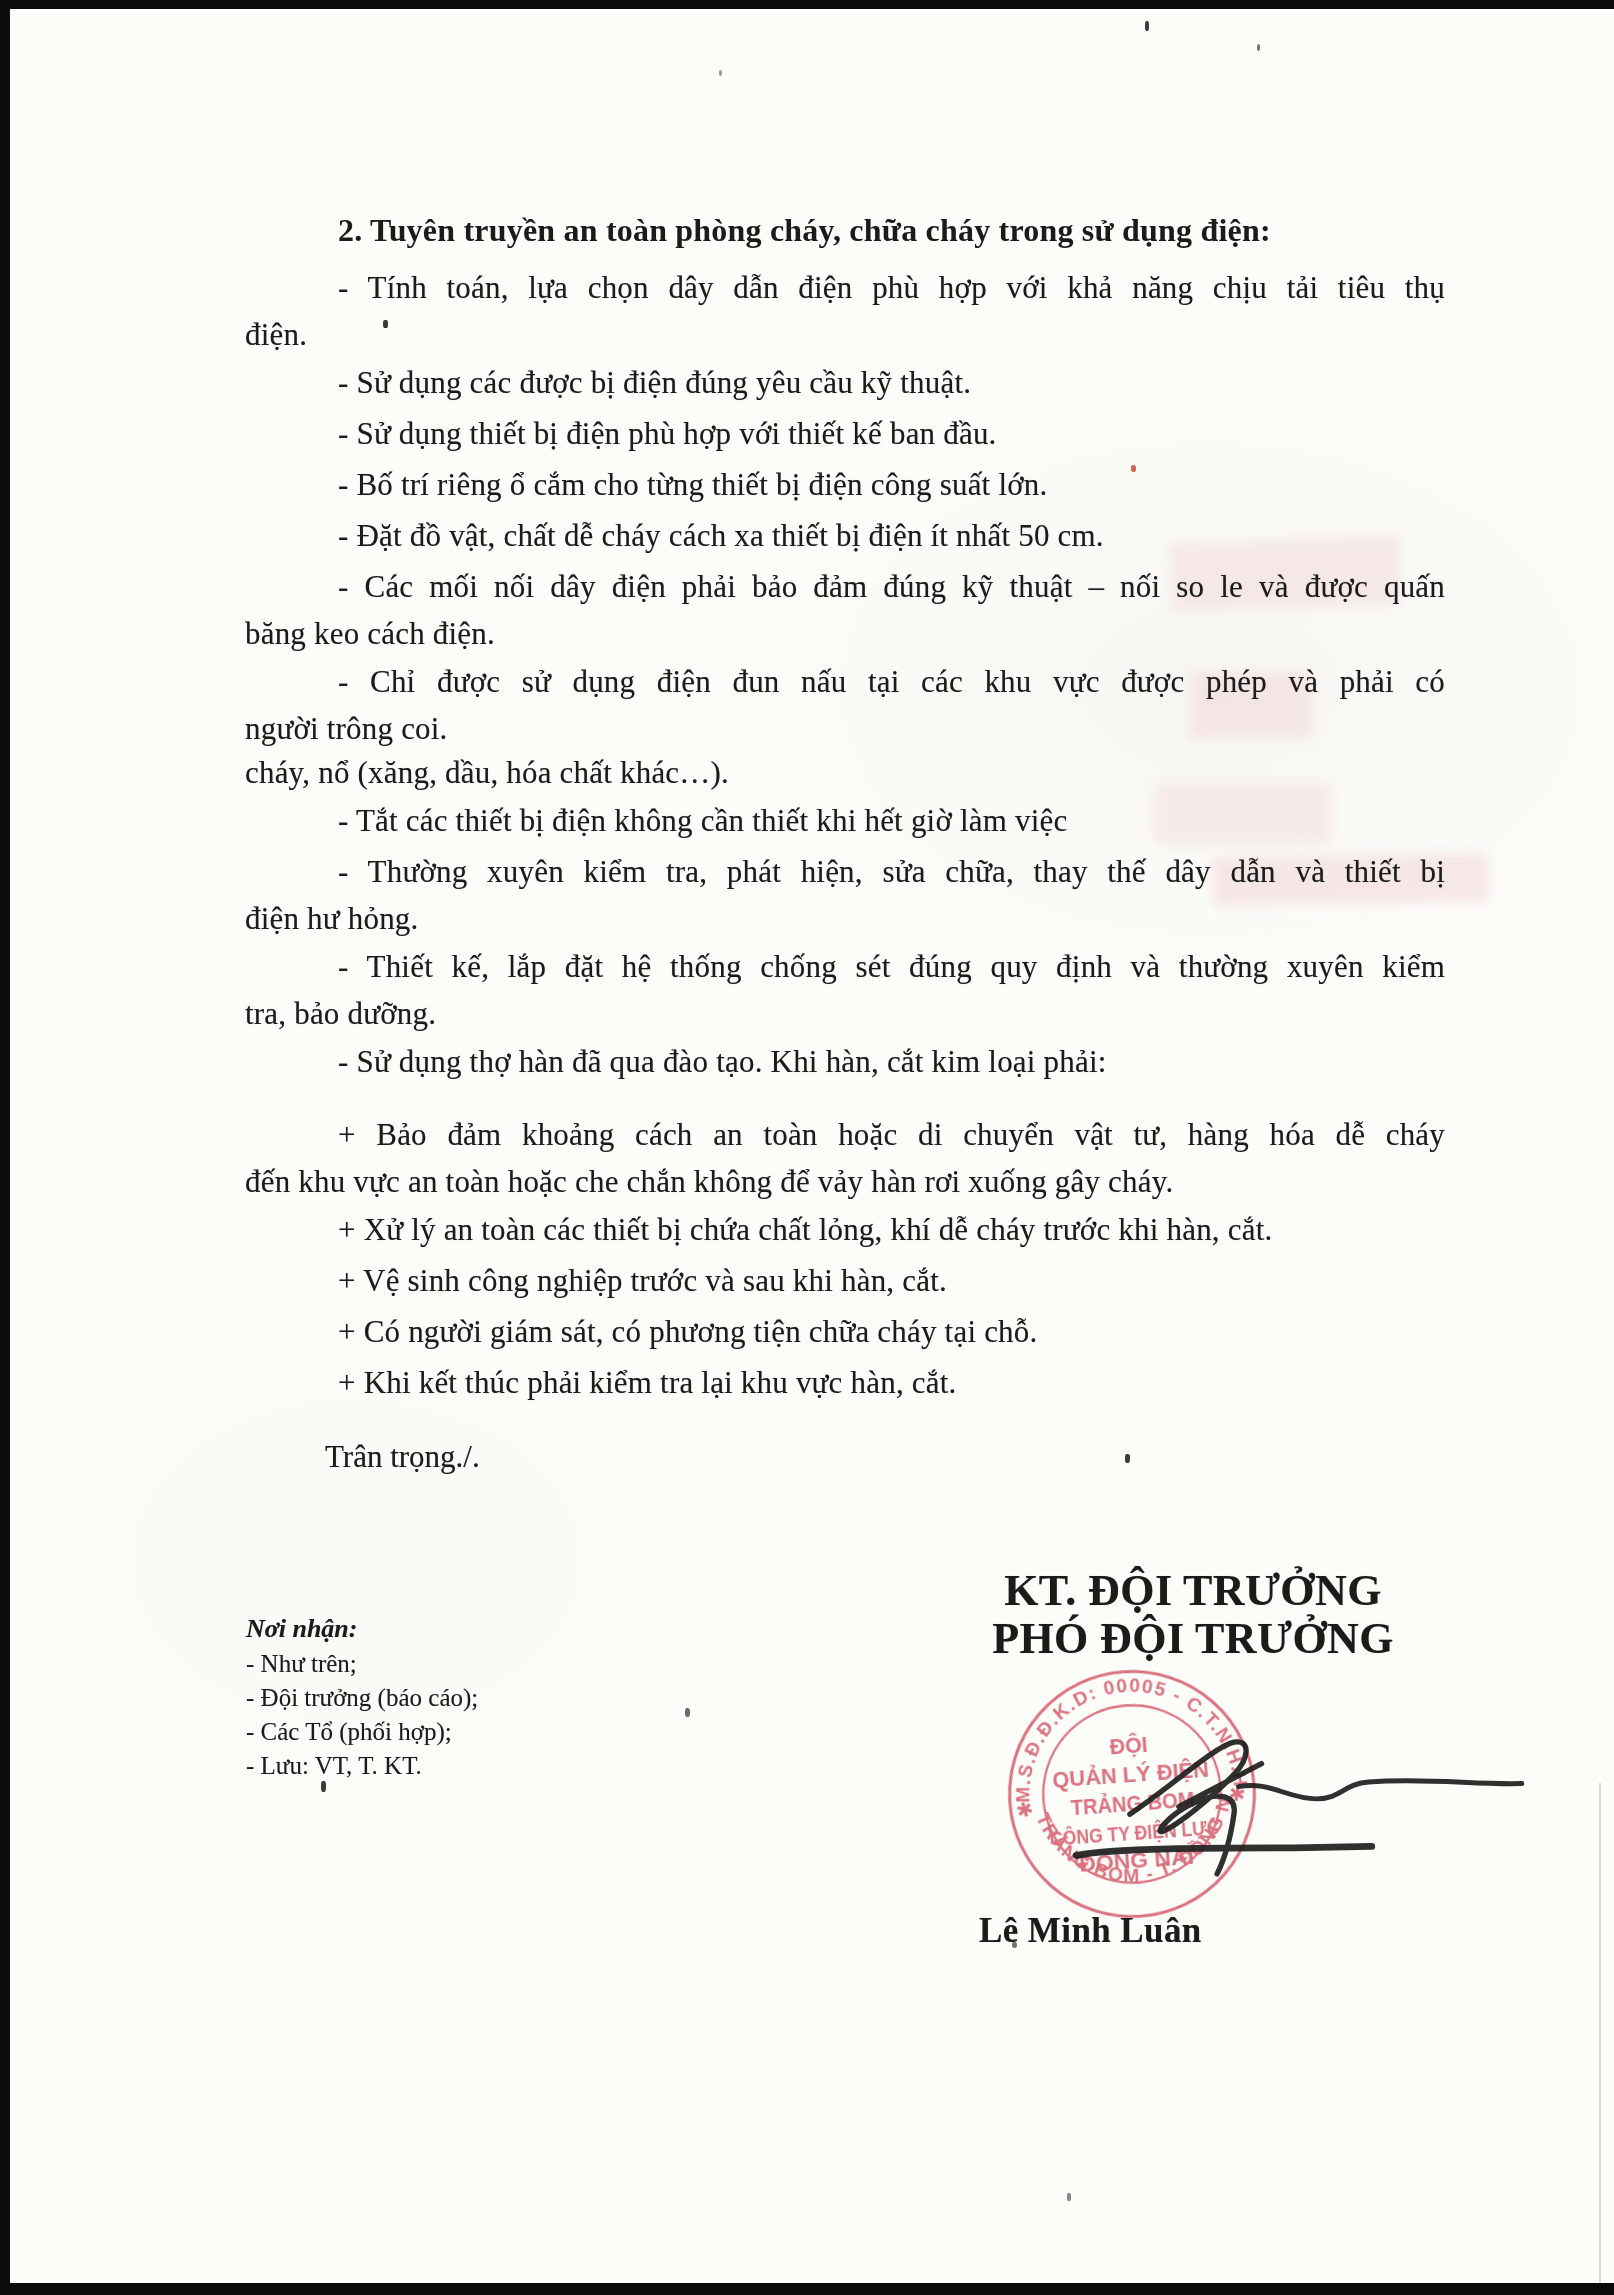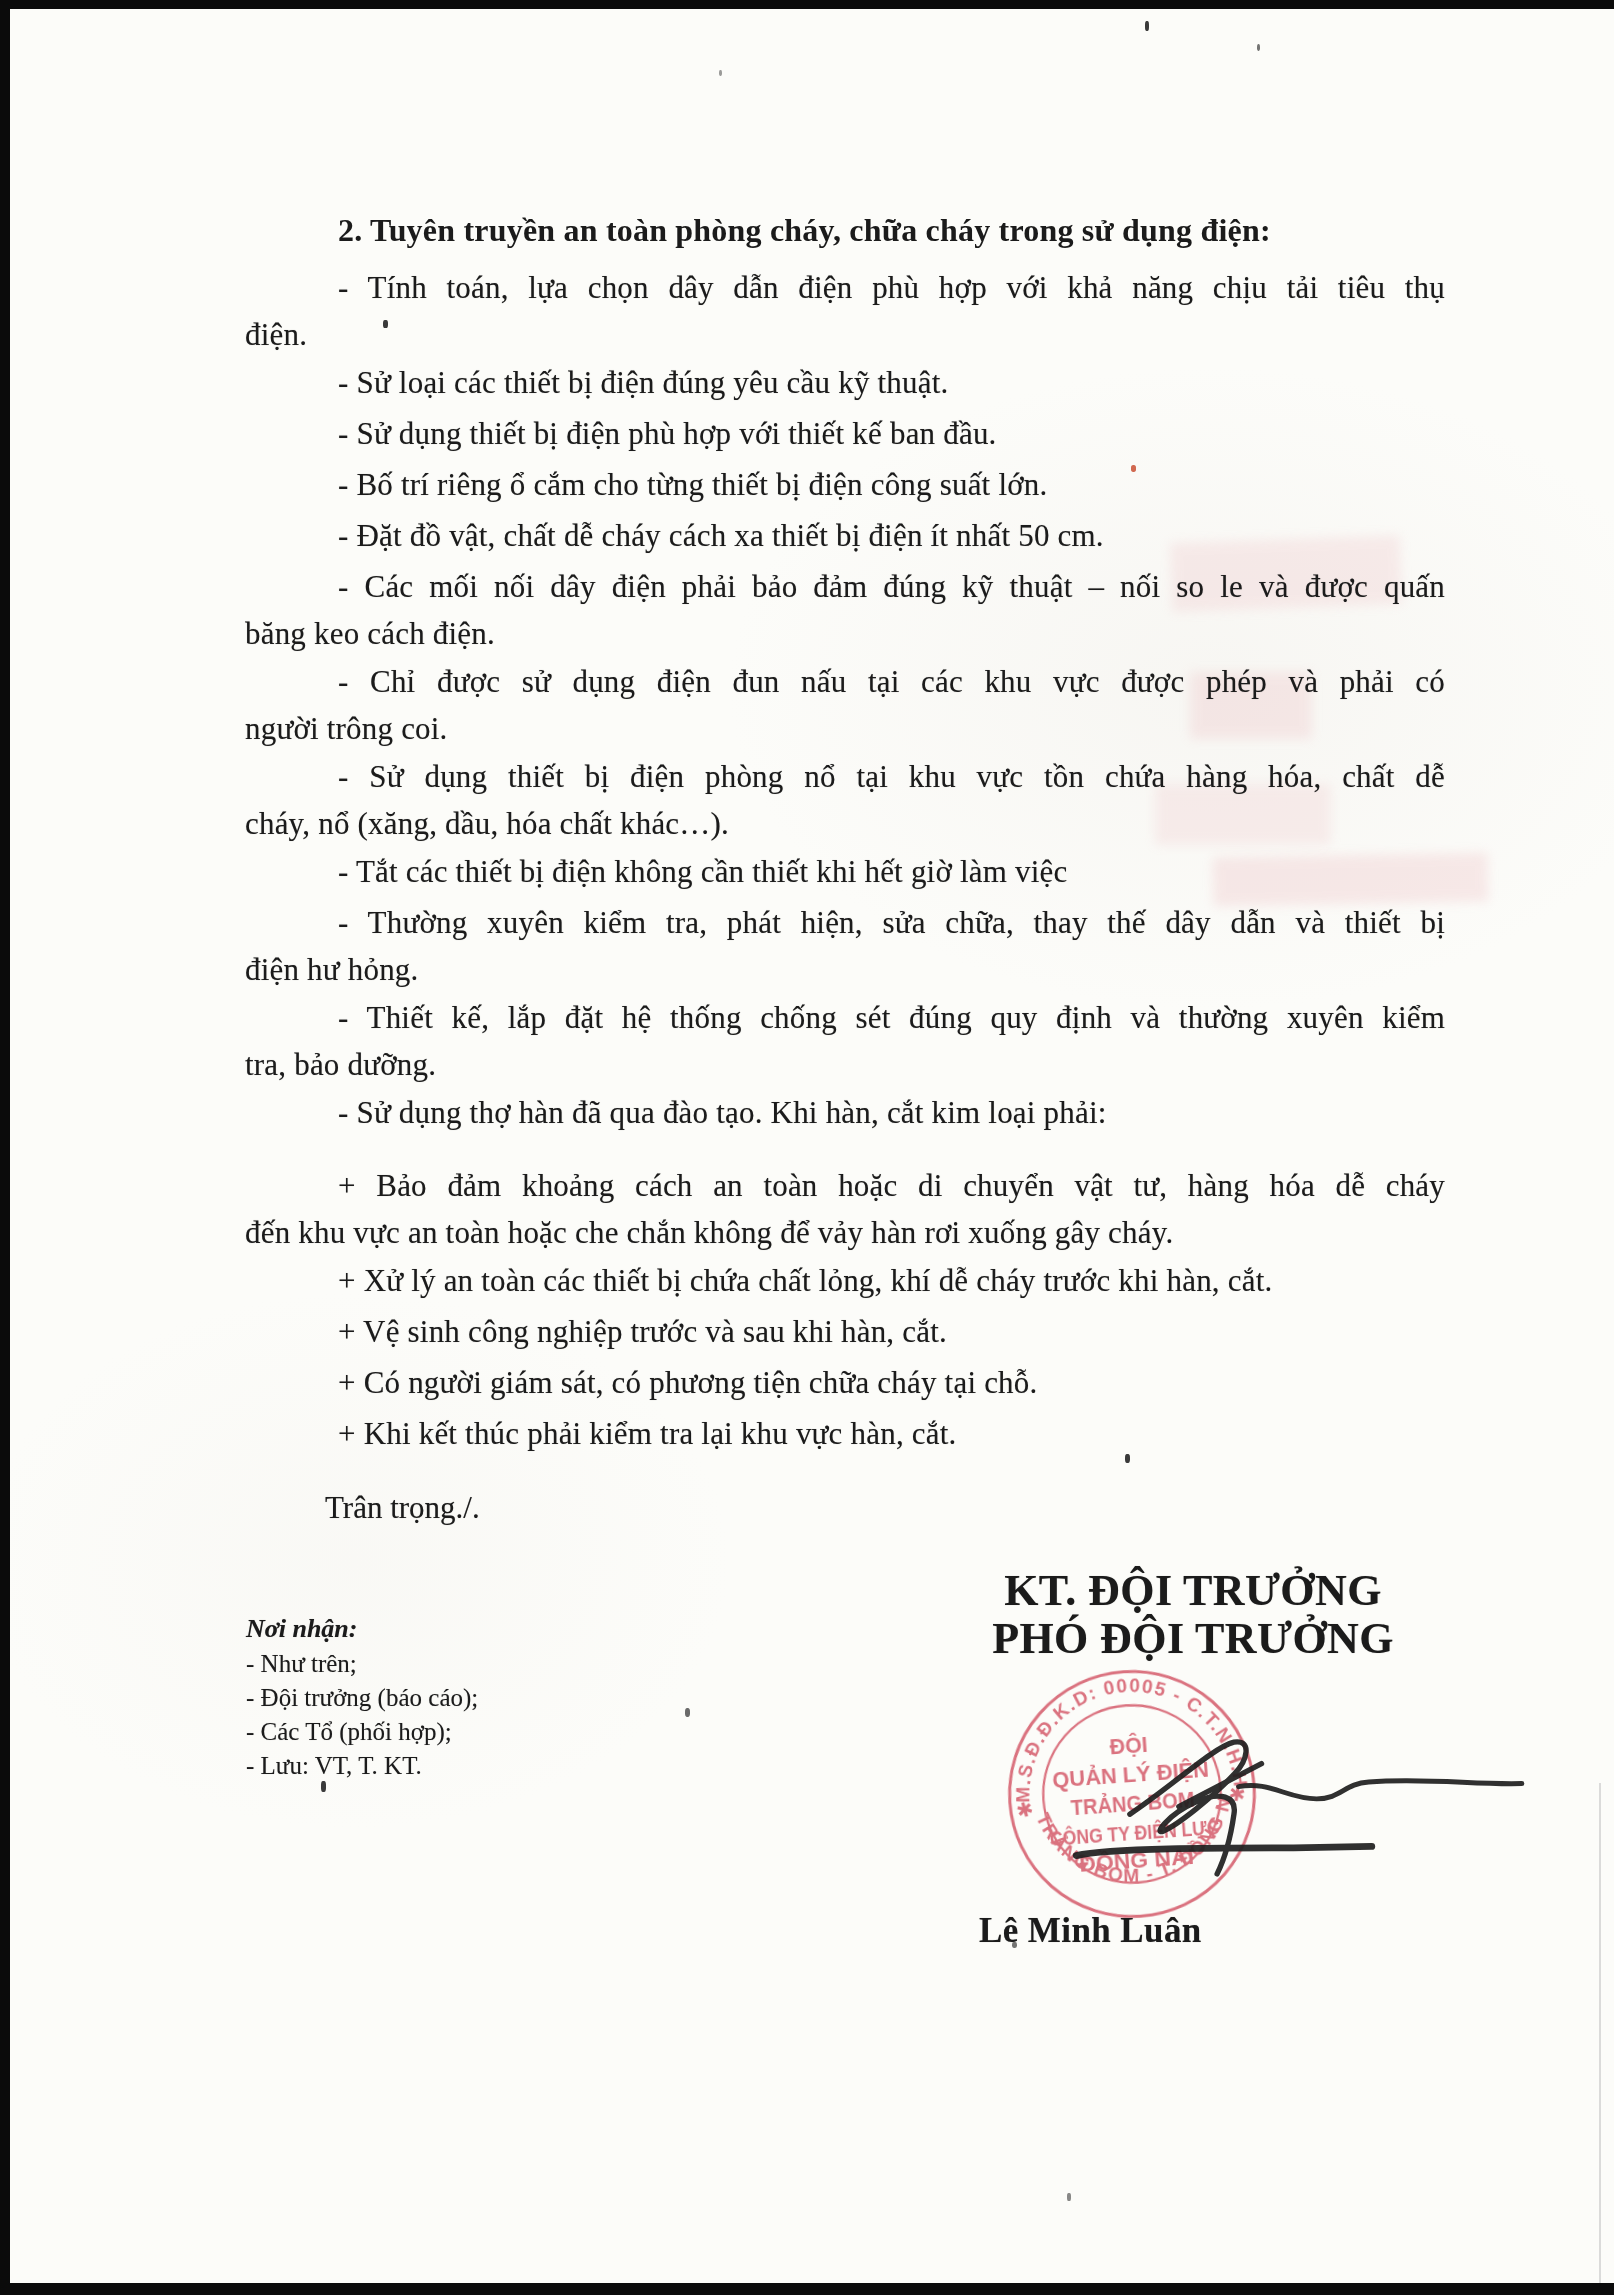--- a/index.html
+++ b/index.html
@@ -62,41 +62,40 @@
 <div class="bleed" style="left:1213px;top:855px;width:275px;height:49px;opacity:.24;transform:rotate(-1deg);"></div>
 
 <div class="content">
   <div class="heading">2. Tuyên truyền an toàn phòng cháy, chữa cháy trong sử dụng điện:</div>
 
   <div class="para">
     <div class="ln first justify">- Tính toán, lựa chọn dây dẫn điện phù hợp với khả năng chịu tải tiêu thụ</div>
     <div class="ln rest">điện.</div>
   </div>
   <div class="para">
-    <div class="ln first">- Sử loại các thiết bị điện đúng yêu cầu kỹ thuật.</div>
+    <div class="ln first">- Sử dụng các được bị điện đúng yêu cầu kỹ thuật.</div>
   </div>
   <div class="para">
     <div class="ln first">- Sử dụng thiết bị điện phù hợp với thiết kế ban đầu.</div>
   </div>
   <div class="para">
     <div class="ln first">- Bố trí riêng ổ cắm cho từng thiết bị điện công suất lớn.</div>
   </div>
   <div class="para">
     <div class="ln first">- Đặt đồ vật, chất dễ cháy cách xa thiết bị điện ít nhất 50 cm.</div>
   </div>
   <div class="para">
     <div class="ln first justify">- Các mối nối dây điện phải bảo đảm đúng kỹ thuật – nối so le và được quấn</div>
     <div class="ln rest">băng keo cách điện.</div>
   </div>
   <div class="para">
     <div class="ln first justify">- Chỉ được sử dụng điện đun nấu tại các khu vực được phép và phải có</div>
     <div class="ln rest">người trông coi.</div>
   </div>
   <div class="para">
-    <div class="ln first justify">- Sử dụng thiết bị điện phòng nổ tại khu vực tồn chứa hàng hóa, chất dễ</div>
     <div class="ln rest">cháy, nổ (xăng, dầu, hóa chất khác…).</div>
   </div>
   <div class="para">
     <div class="ln first">- Tắt các thiết bị điện không cần thiết khi hết giờ làm việc</div>
   </div>
   <div class="para">
     <div class="ln first justify">- Thường xuyên kiểm tra, phát hiện, sửa chữa, thay thế dây dẫn và thiết bị</div>
     <div class="ln rest">điện hư hỏng.</div>
   </div>
   <div class="para">

